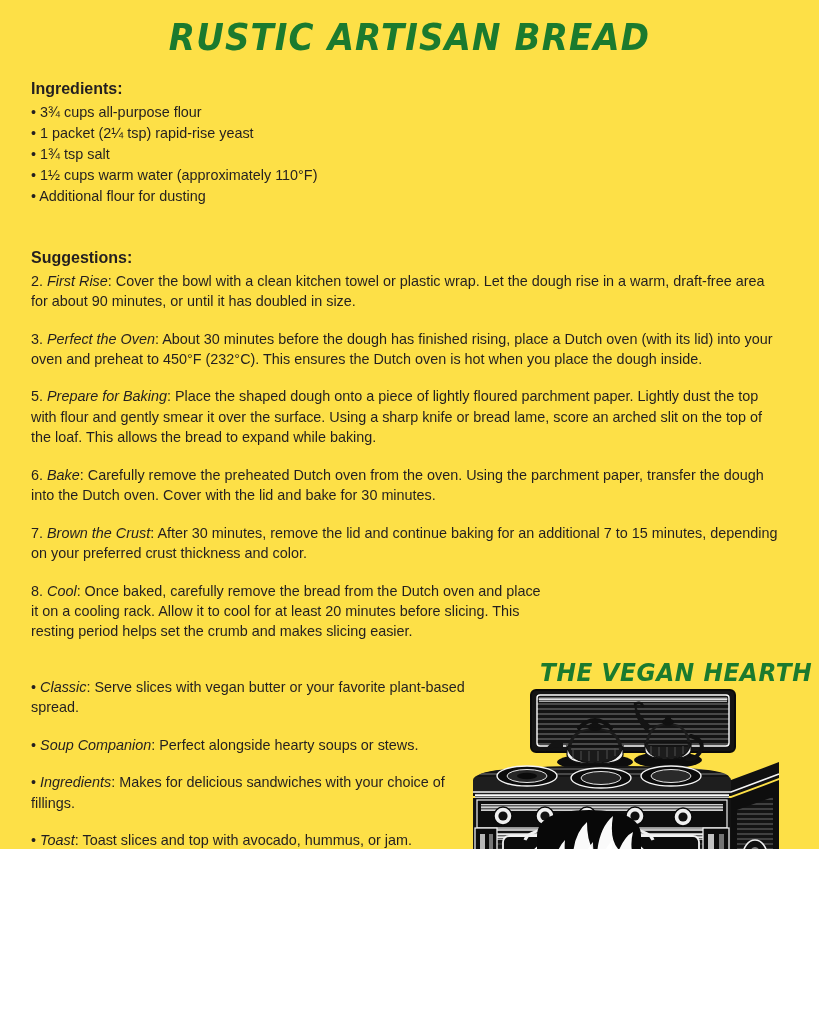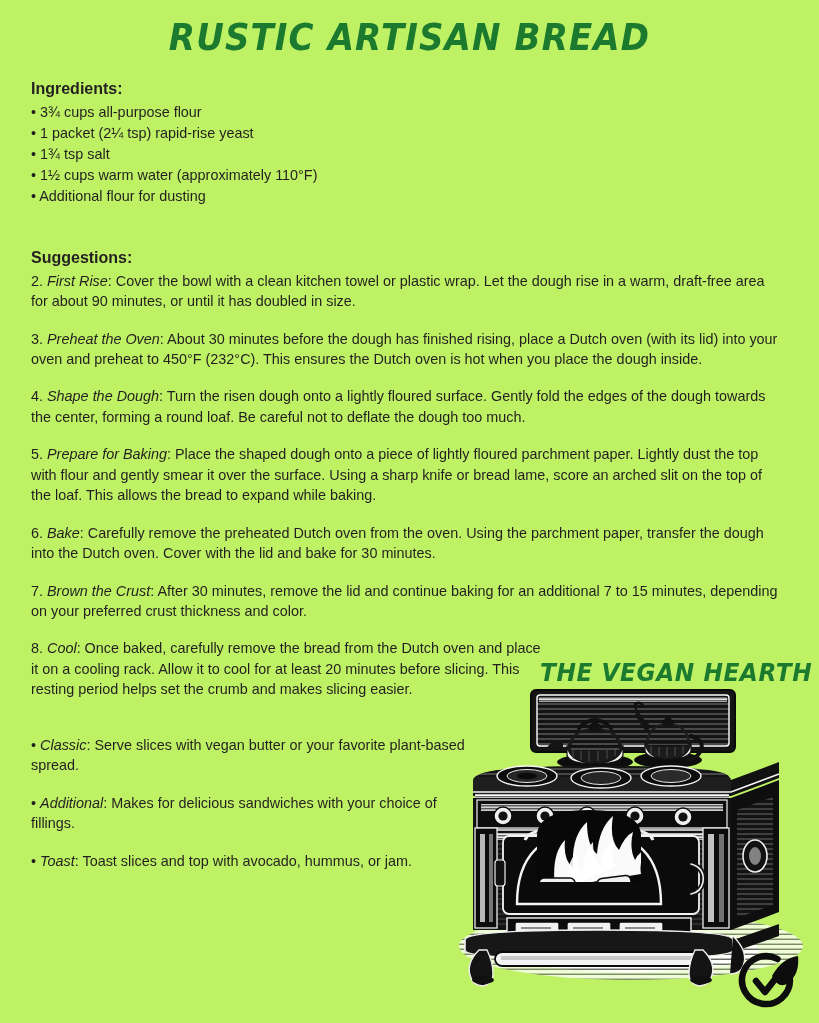--- a/index.html
+++ b/index.html
@@ -7,22 +7,22 @@
     margin: 0;
     padding: 0;
     background: #ffffff;
   }
   body {
     font-family: "Liberation Sans", sans-serif;
   }
   #page {
     position: relative;
     width: 819px;
-    height: 1023px;
-    background: #bef264;
+    height: 849px;
+    background: #fde047;
     overflow: hidden;
     box-sizing: border-box;
     padding-left: 10px;
   }
 
   
   .recipe-title {
     position: absolute;
     top: 18px;
     left: 0;
@@ -147,27 +147,23 @@
       <div class="sec-head">Suggestions:</div>
 
 
       <p class="step">
         <span>2.</span>
         <em>First Rise</em><span>: Cover the bowl with a clean kitchen towel or plastic wrap. Let the dough rise in a warm, draft-free area for about 90 minutes, or until it has doubled in size.</span>
       </p>
 
       <p class="step">
         <span>3.</span>
-        <em>Preheat the Oven</em><span>: About 30 minutes before the dough has finished rising, place a Dutch oven (with its lid) into your oven and preheat to 450°F (232°C). This ensures the Dutch oven is hot when you place the dough inside.</span>
-      </p>
-
-      <p class="step">
-        <span>4.</span>
-        <em>Shape the Dough</em><span>: Turn the risen dough onto a lightly floured surface. Gently fold the edges of the dough towards the center, forming a round loaf. Be careful not to deflate the dough too much.</span>
-      </p>
+        <em>Perfect the Oven</em><span>: About 30 minutes before the dough has finished rising, place a Dutch oven (with its lid) into your oven and preheat to 450°F (232°C). This ensures the Dutch oven is hot when you place the dough inside.</span>
+      </p>
+
 
       <p class="step">
         <span>5.</span>
         <em>Prepare for Baking</em><span>: Place the shaped dough onto a piece of lightly floured parchment paper. Lightly dust the top with flour and gently smear it over the surface. Using a sharp knife or bread lame, score an arched slit on the top of the loaf. This allows the bread to expand while baking.</span>
       </p>
 
       <p class="step">
         <span>6.</span>
         <em>Bake</em><span>: Carefully remove the preheated Dutch oven from the oven. Using the parchment paper, transfer the dough into the Dutch oven. Cover with the lid and bake for 30 minutes.</span>
       </p>
@@ -184,23 +180,26 @@
     </div>
 
     <div class="spacer-md"></div>
 
     <div>
 
       <p class="serve-item narrow-serve">
         <span>• </span><em>Classic</em><span>: Serve slices with vegan butter or your favorite plant-based spread.</span>
       </p>
 
-
       <p class="serve-item narrow-serve">
-        <span>• </span><em>Additional</em><span>: Makes for delicious sandwiches with your choice of fillings.</span>
+        <span>• </span><em>Soup Companion</em><span>: Perfect alongside hearty soups or stews.</span>
+      </p>
+
+      <p class="serve-item narrow-serve">
+        <span>• </span><em>Ingredients</em><span>: Makes for delicious sandwiches with your choice of fillings.</span>
       </p>
 
       <p class="serve-item narrow-serve">
         <span>• </span><em>Toast</em><span>: Toast slices and top with avocado, hummus, or jam.</span>
       </p>
     </div>
   </div>
 
   <div class="brand">THE VEGAN HEARTH</div>
 

